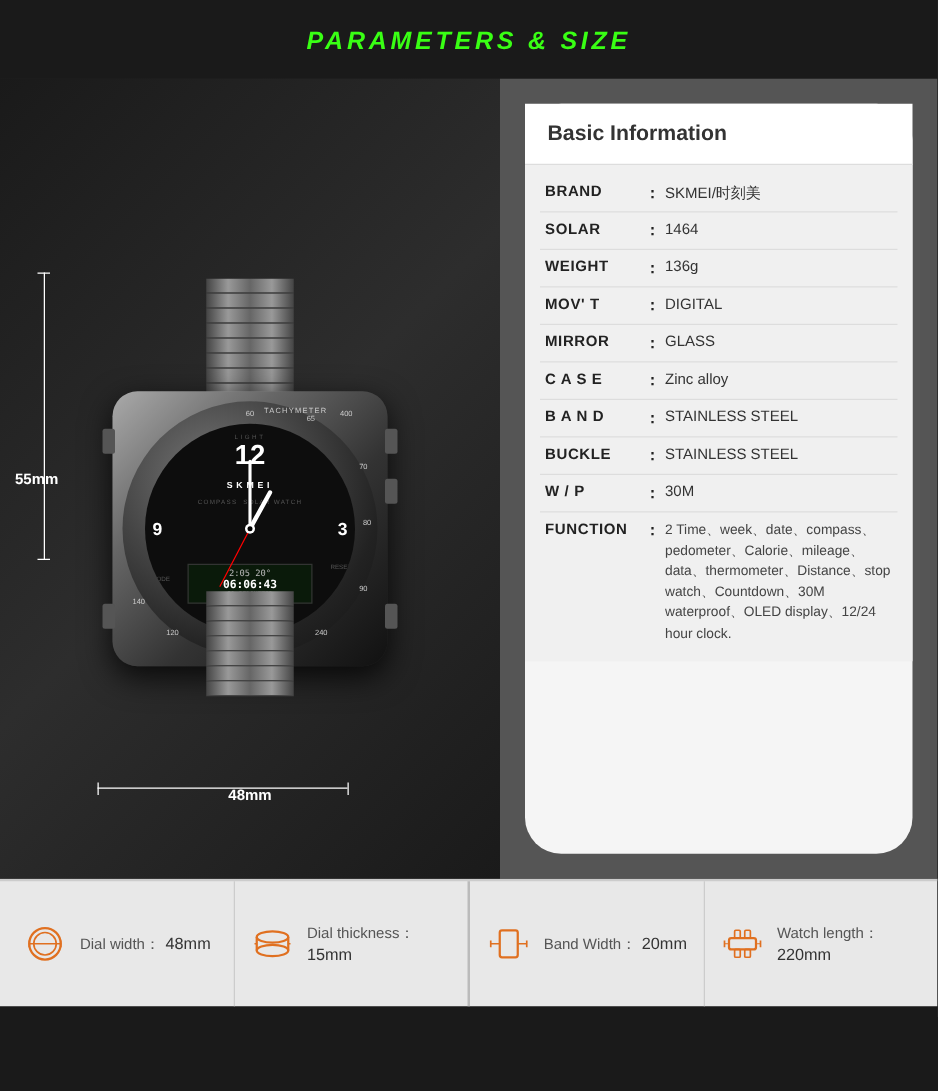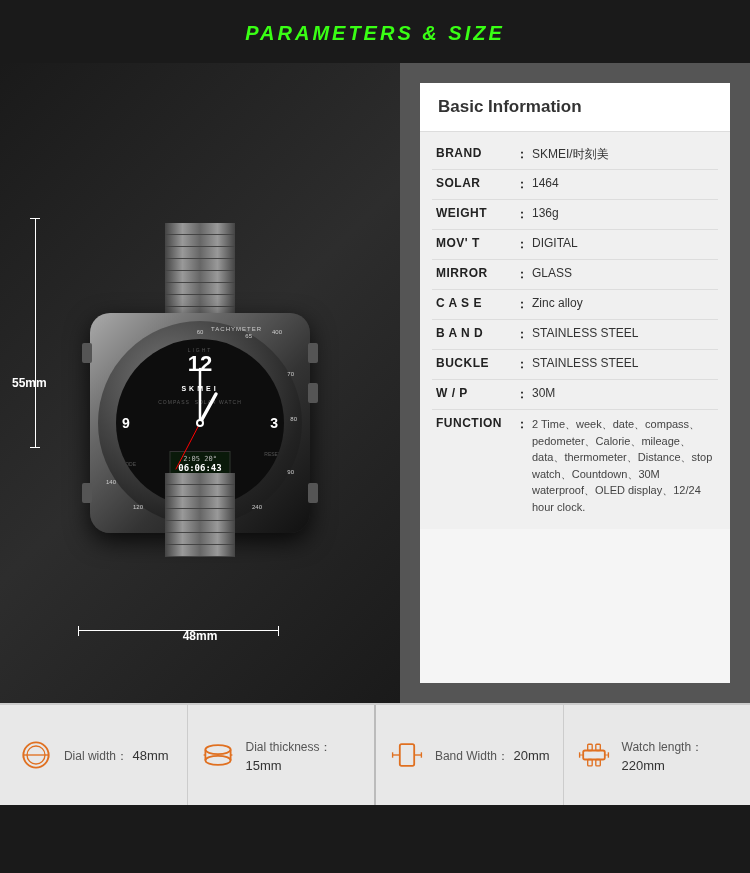--- a/index.html
+++ b/index.html
@@ -135,20 +135,21 @@
       width: 350px;
       background: #555;
       padding: 20px;
       overflow: hidden;
     }
 
     .spec-card {
       background: #f5f5f5;
       padding: 0;
       height: 100%;
+      border-radius: 29px;
     }
 
     .spec-header {
       background: white;
       padding: 14px 18px;
       border-bottom: 1px solid #ddd;
     }
     .spec-header-title {
       font-size: 17px;
       font-weight: bold;
@@ -300,21 +301,21 @@
 
               <div style="position:absolute; top:60px; left:50%; transform:translateX(-50%); color:#555; font-size:5px; letter-spacing:1px; white-space:nowrap;">COMPASS&nbsp;&nbsp;SOLAR WATCH</div>
 
               <div style="position:absolute; left:6px; top:50%; transform:translateY(-50%); color:white; font-size:14px; font-weight:bold;">9</div>
               <div style="position:absolute; right:6px; top:50%; transform:translateY(-50%); color:white; font-size:14px; font-weight:bold;">3</div>
 
               <div style="position:absolute; left:5px; bottom:40px; color:#555; font-size:5px;">MODE</div>
 
               <div style="position:absolute; right:3px; bottom:50px; color:#555; font-size:5px;">RESET</div>
 
-              <div style="position:absolute; bottom:24px; left:50%; transform:translateX(-50%); background:#0a1a0a; border:1px solid #333; padding:3px 5px; text-align:center; width:61px;">
+              <div style="position:absolute; bottom:24px; left:50%; transform:translateX(-50%); background:#0a1a0a; border:1px solid #333; padding:3px 5px; text-align:center; width:100px;">
                 <div style="color:#bbb; font-size:7px; font-family:monospace;">2:05  20°</div>
                 <div style="color:white; font-size:9px; font-family:monospace; font-weight:bold;">06:06:43</div>
                 <div style="color:#888; font-size:5px; font-family:monospace;">3D PEDOMETER</div>
               </div>
 
               <svg style="position:absolute; top:0; left:0; width:168px; height:168px;" viewBox="0 0 168 168">
 
                 <line x1="84" y1="84" x2="84" y2="30" stroke="white" stroke-width="2.5" stroke-linecap="round"></line>
 
                 <line x1="84" y1="84" x2="100" y2="55" stroke="white" stroke-width="3.5" stroke-linecap="round"></line>

